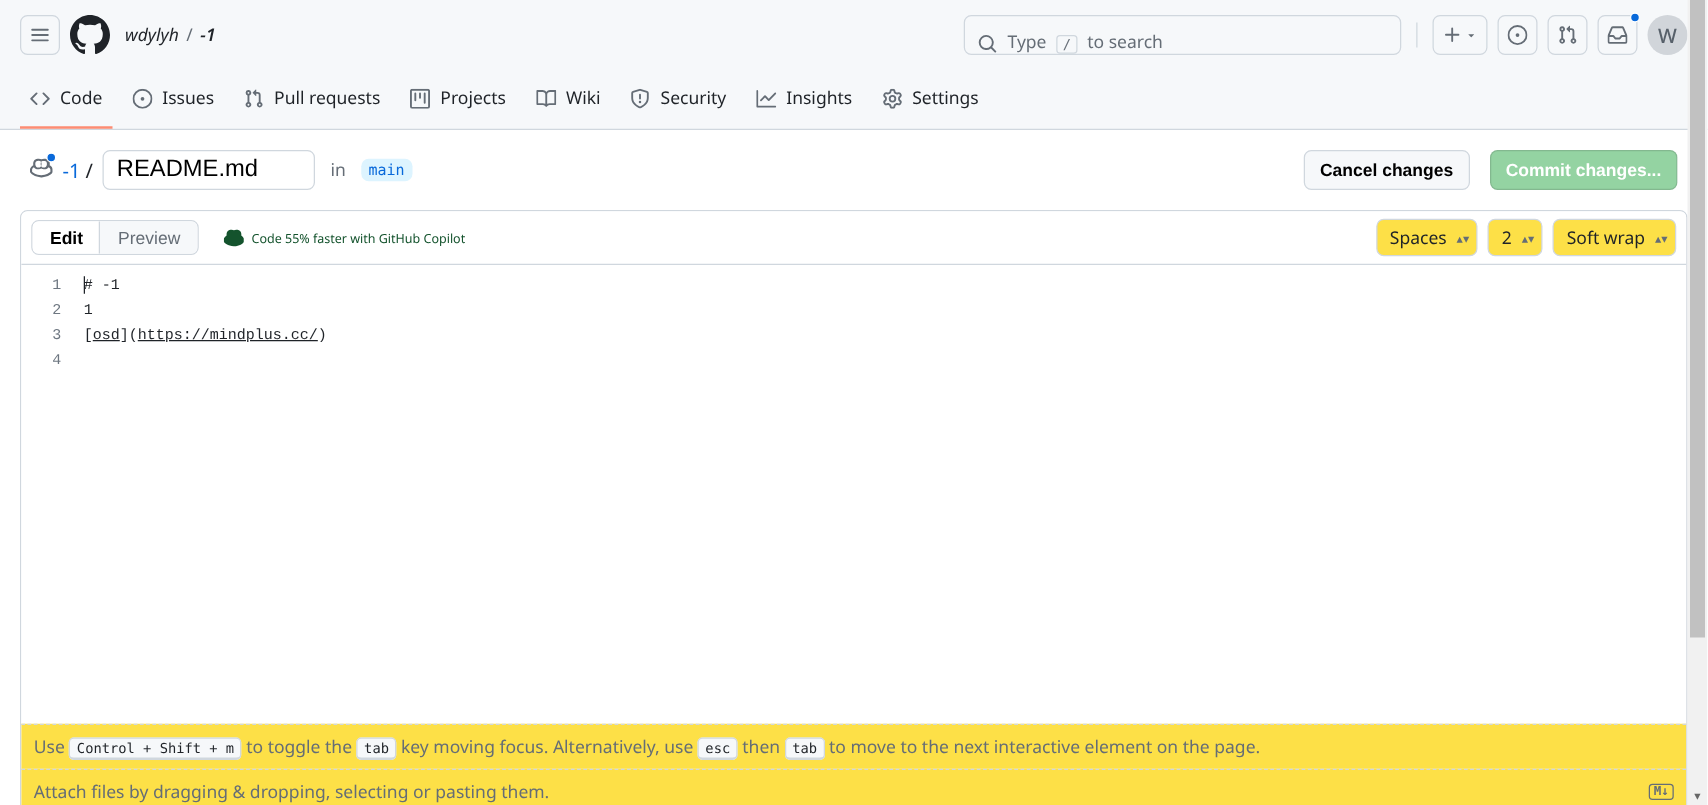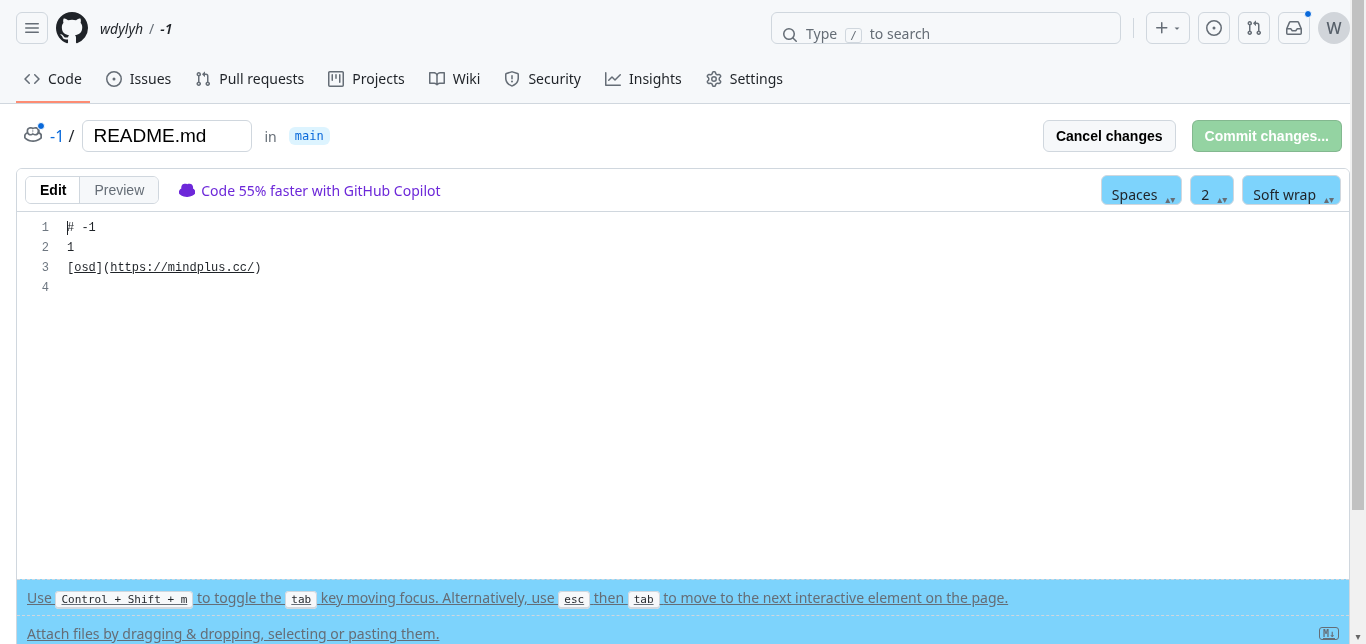--- a/index.html
+++ b/index.html
@@ -142,27 +142,27 @@
   .tab-group {
     display:flex; border:1px solid #d0d7de; border-radius:6px; overflow:hidden;
   }
   .tab {
     padding: 5px 14px; background:#f6f8fa; cursor:pointer; font-size:14px;
     border:none;
   }
   .tab.active { background:#fff; font-weight:600; box-shadow: inset -1px 0 0 #d0d7de; }
   .tab:not(.active){ color:#656d76; }
 
-  .copilot-promo { display:flex; align-items:center; gap:6px; color:#6d28d9; font-size:14px; margin-left:12px; }
+  .copilot-promo { display:flex; align-items:center; gap:6px; color:#14532d; font-size:10px; margin-left:12px; }
 
   .toolbar-selects { margin-left:auto; display:flex; gap:8px; }
   .select {
     height:30px; border:1px solid #d0d7de; border-radius:6px;
-    background:#7dd3fc; padding:0 24px 0 10px; font-size:14px; cursor:pointer;
-    display:inline-flex; align-items:flex-end; position:relative;
+    background:#fde047; padding:0 24px 0 10px; font-size:14px; cursor:pointer;
+    display:inline-flex; align-items:center; position:relative;
   }
   .select .caret { position:absolute; right:6px; font-size:10px; line-height:10px; display:flex; flex-direction:column; gap:1px; color:#656d76;}
 
   .code-area {
     flex:1;
     display:flex;
     font-family: ui-monospace, SFMono-Regular, "SF Mono", Menlo, Consolas, "Liberation Mono", monospace;
     font-size: 12px;
     background:#fff;
     overflow:auto;
@@ -177,22 +177,21 @@
   .code .line { height:20px; line-height:20px; white-space:pre; }
   .code .cursor { border-left:1px solid #1f2328; display:inline-block; height:14px; vertical-align:middle; margin-right:-1px;}
   .md-link { text-decoration:underline; }
   .md-url { color:#1f2328; text-decoration:underline; }
 
   .editor-footer1, .editor-footer2 {
     border-top:1px dashed #d0d7de;
     padding: 8px 10px;
     font-size:14px;
     color:#656d76;
-    background:#7dd3fc;
-    text-decoration:underline;
+    background:#fde047;
   }
   .editor-footer2 { display:flex; align-items:center; justify-content:space-between; border-top-style:dashed;}
   kbd {
     font-family: ui-monospace, monospace;
     background:#f6f8fa; border:1px solid #d0d7de; border-bottom-width:2px;
     border-radius:4px; padding:1px 5px; font-size:11px; color:#1f2328;
   }
 
   
   .page-scrollbar {

